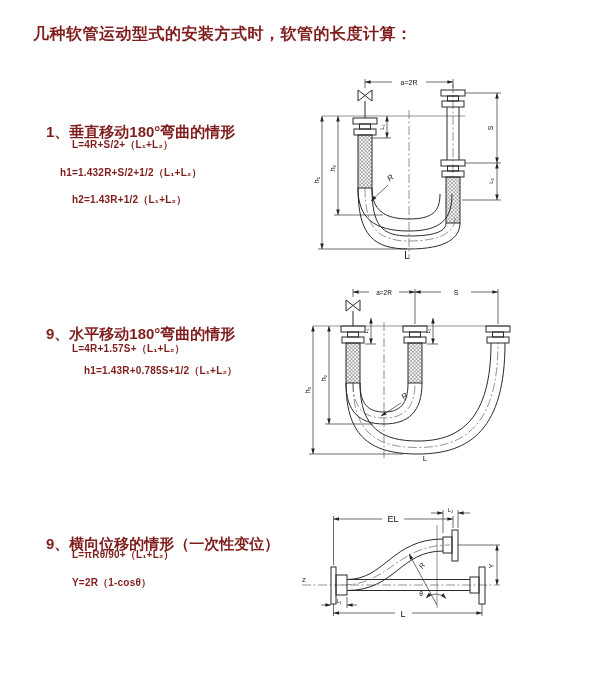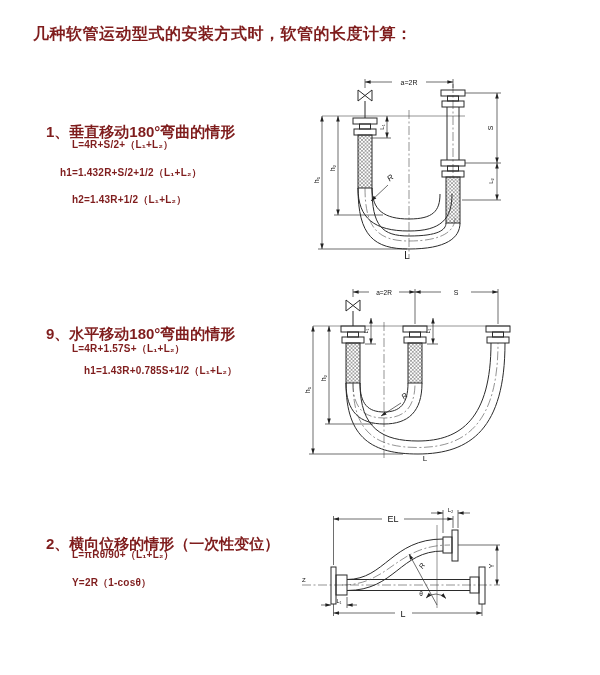--- a/index.html
+++ b/index.html
@@ -204,21 +204,21 @@
       <line class="dim" x1="26" y1="48" x2="26" y2="146" marker-start="url(#ar2)" marker-end="url(#ar2)"></line>
       <text x="23" y="100" font-size="7" text-anchor="middle" transform="rotate(-90 23 100)">h₂</text>
     </g>
     <g>
       <line class="dim" x1="98" y1="125" x2="78" y2="138" marker-end="url(#ar2)"></line>
       <text x="103" y="120" font-size="7.5" font-style="italic" text-anchor="middle" transform="rotate(-40 103 120)">R</text>
     </g>
     <text x="122" y="183" font-size="8" text-anchor="middle">L</text>
   </svg>
 
-  <div class="heading" style="left:46px; top:520px;">2、横向位移的情形（一次性变位）</div>
+  <div class="heading" style="left:46px; top:520px;">9、横向位移的情形（一次性变位）</div>
   <div class="formula" style="left:72px; top:548px;text-align:right;">L=πRθ/90+（L₁+L₂）</div>
   <div class="formula" style="left:72px; top:576px;">Y=2R（1-cosθ）</div>
 
   <svg class="diagram" style="left:300px; top:505px;" width="300" height="145" viewBox="0 0 300 145">
     <defs>
       <marker id="ar3" markerWidth="9" markerHeight="7" refX="8.5" refY="3.5" orient="auto-start-reverse">
         <path d="M0.5,0.9 L8.5,3.5 L0.5,6.1 Z" fill="#222"></path>
       </marker>
     </defs>
 

